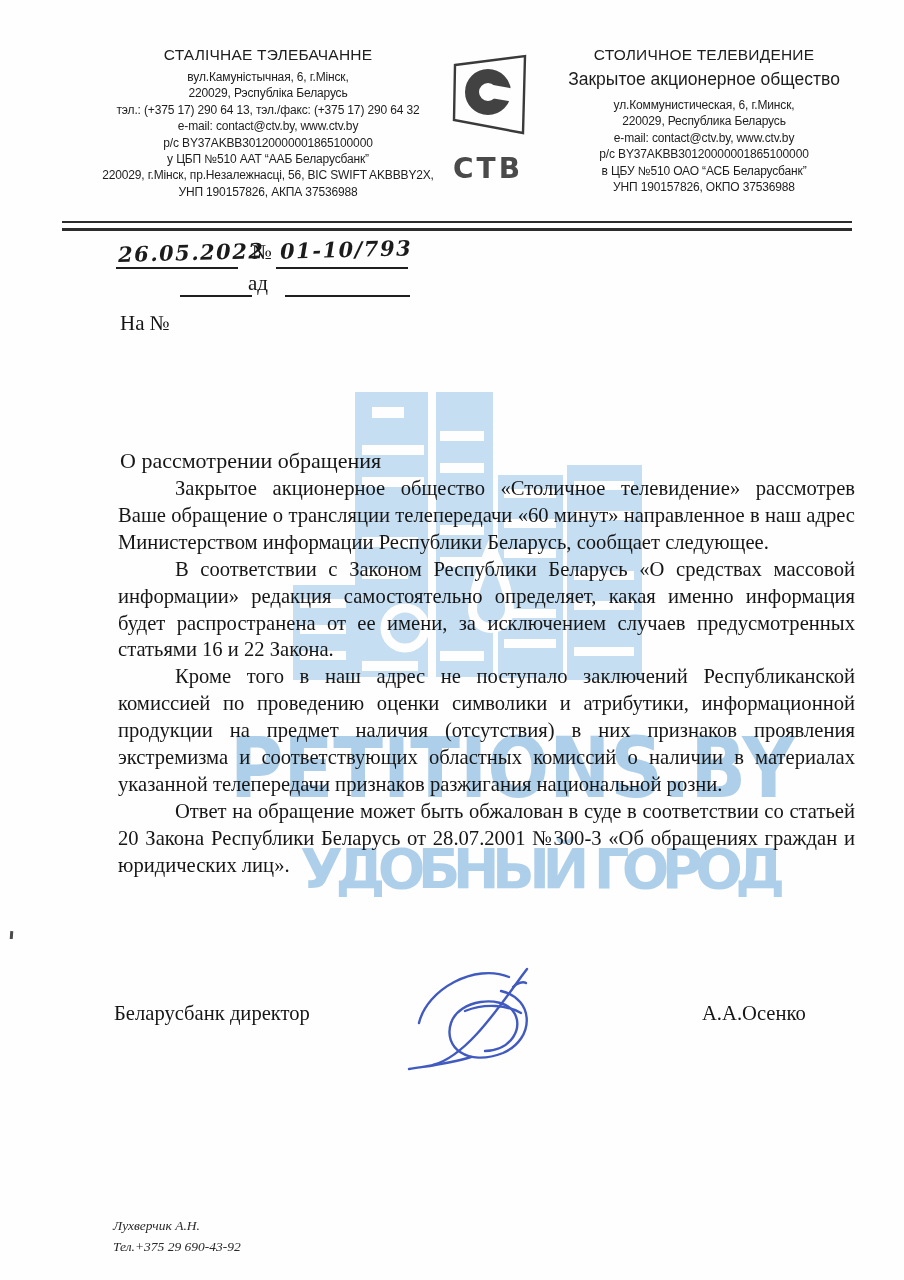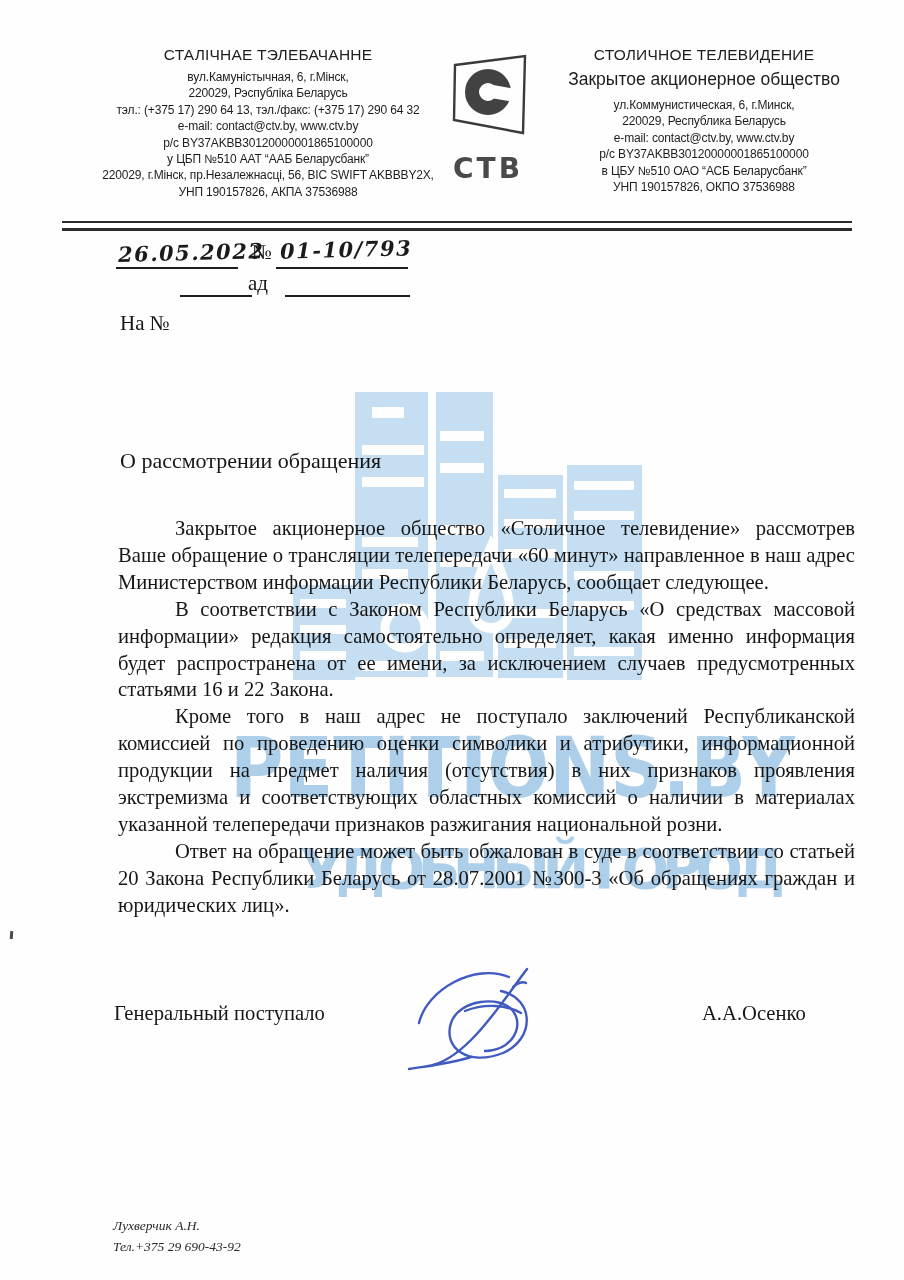--- a/index.html
+++ b/index.html
@@ -23,21 +23,21 @@
   .rule.r2 { top:228px; height:3.2px; }
   
   .ref { position:absolute; z-index:2; }
   .hand { font-family:"DejaVu Serif", serif; font-style:italic; font-weight:bold;
     color:#1b1b1b; font-size:21px; letter-spacing:1.5px; display:inline-block;
     transform:rotate(-1.5deg); white-space:nowrap; }
   .printed { font-size:21px; color:#141414; white-space:nowrap; }
   .blank { position:absolute; height:1.6px; background:#1f1f1f; z-index:2; }
   
   .subject { position:absolute; left:120px; top:448px; font-size:22px; z-index:2; }
-  .body-text { position:absolute; left:118px; top:475px; width:737px; z-index:2;margin-top:40px; }
+  .body-text { position:absolute; left:118px; top:475px; width:737px; z-index:2; }
   .body-text p { margin:0; text-indent:57px; font-size:20.6px; line-height:26.9px;
     text-align:justify; }
   
   .sig-label { position:absolute; left:114px; top:1002px; font-size:20.6px; z-index:2; }
   .sig-name  { position:absolute; left:702px; top:1002px; font-size:20.6px; z-index:2; }
   .sig-ink   { position:absolute; left:405px; top:965px; z-index:3; }
   
   .footer { position:absolute; left:113px; top:1216px; font-size:13.5px;
     font-style:italic; line-height:1.55; color:#2a2a2a; z-index:2; }
   
@@ -152,21 +152,21 @@
 
   <div class="subject">О рассмотрении обращения</div>
 
   <div class="body-text">
     <p>Закрытое акционерное общество «Столичное телевидение» рассмотрев Ваше обращение о трансляции телепередачи «60 минут» направленное в наш адрес Министерством информации Республики Беларусь, сообщает следующее.</p>
     <p>В соответствии с Законом Республики Беларусь «О средствах массовой информации» редакция самостоятельно определяет, какая именно информация будет распространена от ее имени, за исключением случаев предусмотренных статьями 16 и 22 Закона.</p>
     <p>Кроме того в наш адрес не поступало заключений Республиканской комиссией по проведению оценки символики и атрибутики, информационной продукции на предмет наличия (отсутствия) в них признаков проявления экстремизма и соответствующих областных комиссий о наличии в материалах указанной телепередачи признаков разжигания национальной розни.</p>
     <p>Ответ на обращение может быть обжалован в суде в соответствии со статьей 20 Закона Республики Беларусь от 28.07.2001 №300-3 «Об обращениях граждан и юридических лиц».</p>
   </div>
 
-  <div class="sig-label">Генеральный поступало</div>
+  <div class="sig-label">Беларусбанк директор</div>
   <svg class="sig-ink" width="175" height="110" viewBox="0 0 175 110">
     <g fill="none" stroke="#3752bd" stroke-width="2.4" stroke-linecap="round" opacity="0.95">
       <path d="M14 58 C 22 24, 70 -2, 104 12"></path>
       <path d="M96 26 C 130 34, 130 74, 98 88 C 62 102, 38 82, 46 58 C 54 34, 96 30, 108 46 C 120 62, 106 86, 80 86"></path>
       <path d="M60 46 C 80 38, 102 40, 116 48"></path>
       <path d="M28 100 C 58 92, 86 54, 116 12 L 122 4"></path>
       <path d="M4 104 C 30 100, 48 98, 66 92"></path>
       <path d="M108 22 C 112 18, 118 16, 121 18"></path>
     </g>
   </svg>

